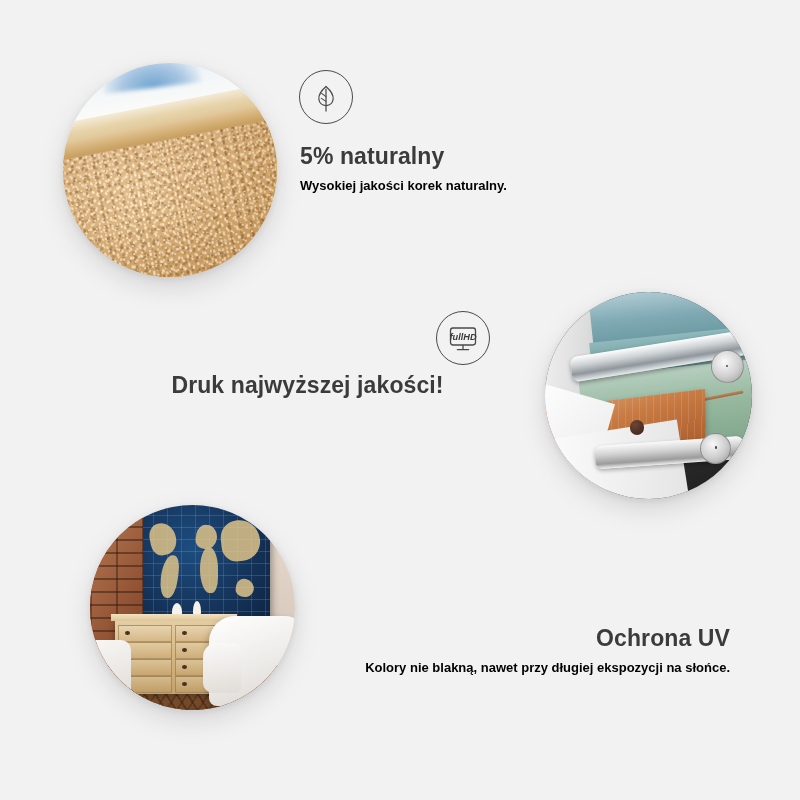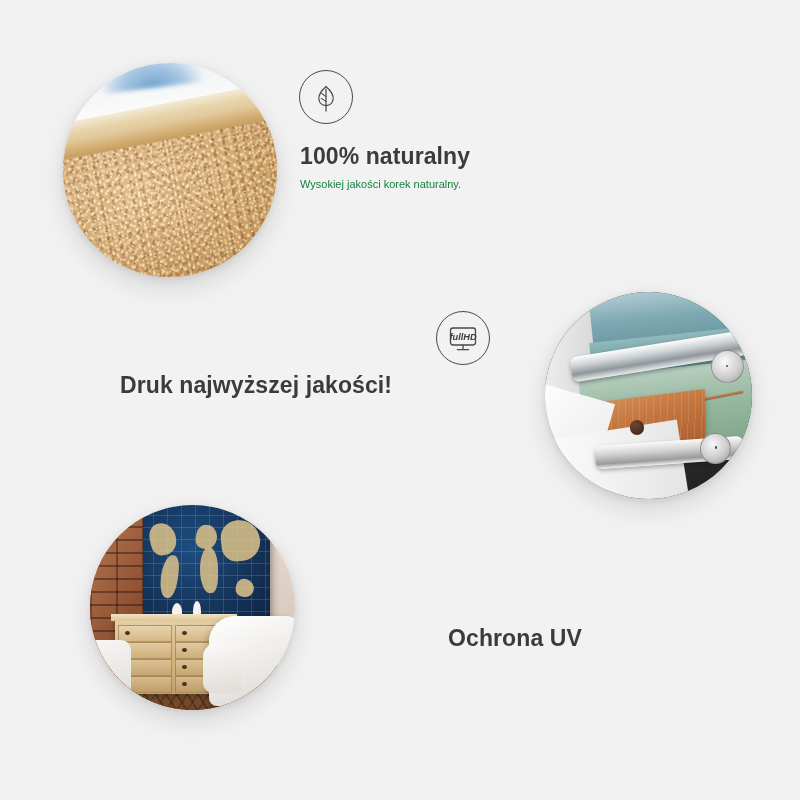--- a/index.html
+++ b/index.html
@@ -285,35 +285,35 @@
   .heading {
     margin: 0;
     font-size: 23px;
     font-weight: bold;
     color: #3b3b3b;
     letter-spacing: .1px;
     line-height: 1.2;
   }
   .subtext {
     margin: 6px 0 0 0;
-    font-size: 11px;
-    font-weight: normal;
-    color: #15803d;
+    font-size: 13px;
+    font-weight: bold;
+    color: #000000;
     line-height: 1.45;
   }
 
   
   #badge-leaf { left: 299px; top: 70px; }
   #text-natural { left: 300px; top: 143px; width: 430px; text-align: left; }
 
   #badge-fullhd { left: 436px; top: 311px; }
-  #text-print { left: 120px; top: 372px; width: 375px; text-align: left; }
+  #text-print { left: 120px; top: 372px; width: 375px; text-align: center; }
 
   #badge-uv { left: 300px; top: 572px; }
-  #text-uv { left: 300px; top: 625px; width: 430px; text-align: center; }
+  #text-uv { left: 300px; top: 625px; width: 430px; text-align: right; }
 </style>
 </head>
 <body>
 
 <div class="stage">
 
   <div class="photo-circle" id="circle-cork">
     <div class="photo-inner">
       <div class="sky"></div>
       <div class="sky-blue"></div>
@@ -330,21 +330,21 @@
     <svg width="34" height="34" viewBox="0 0 34 34" aria-hidden="true">
       <path d="M17 6.5 C11.6 11.2 9.3 15.6 9.9 19.5 C10.4 23.0 13.3 25.3 17 25.6
                C20.7 25.3 23.6 23.0 24.1 19.5 C24.7 15.6 22.4 11.2 17 6.5 Z" fill="none" stroke="#4a4a4a" stroke-width="1.25" stroke-linejoin="round"></path>
       <line x1="17" y1="9" x2="17" y2="31" stroke="#4a4a4a" stroke-width="1.25" stroke-linecap="round"></line>
       <line x1="17" y1="16.6" x2="12.6" y2="13.4" stroke="#4a4a4a" stroke-width="1.1" stroke-linecap="round"></line>
       <line x1="17" y1="21.4" x2="12.3" y2="18.4" stroke="#4a4a4a" stroke-width="1.1" stroke-linecap="round"></line>
     </svg>
   </div>
 
   <div class="txt-block" id="text-natural">
-    <h2 class="heading">100% naturalny</h2>
+    <h2 class="heading">5% naturalny</h2>
     <p class="subtext">Wysokiej jakości korek naturalny.</p>
   </div>
 
   <div class="photo-circle" id="circle-print">
     <div class="photo-inner">
       <div class="bg-dark"></div>
       <div class="panel-left"></div>
       <div class="print-sky"></div>
       <div class="print-water"></div>
       <div class="print-scene">
@@ -408,15 +408,16 @@
       <div class="armchair">
         <div class="armchair-arm"></div>
       </div>
       <div class="armchair2"></div>
     </div>
   </div>
 
 
   <div class="txt-block" id="text-uv">
     <h2 class="heading">Ochrona UV</h2>
+    <p class="subtext">Kolory nie blakną, nawet przy długiej ekspozycji na słońce.</p>
   </div>
 
 </div>
 
 </body></html>

